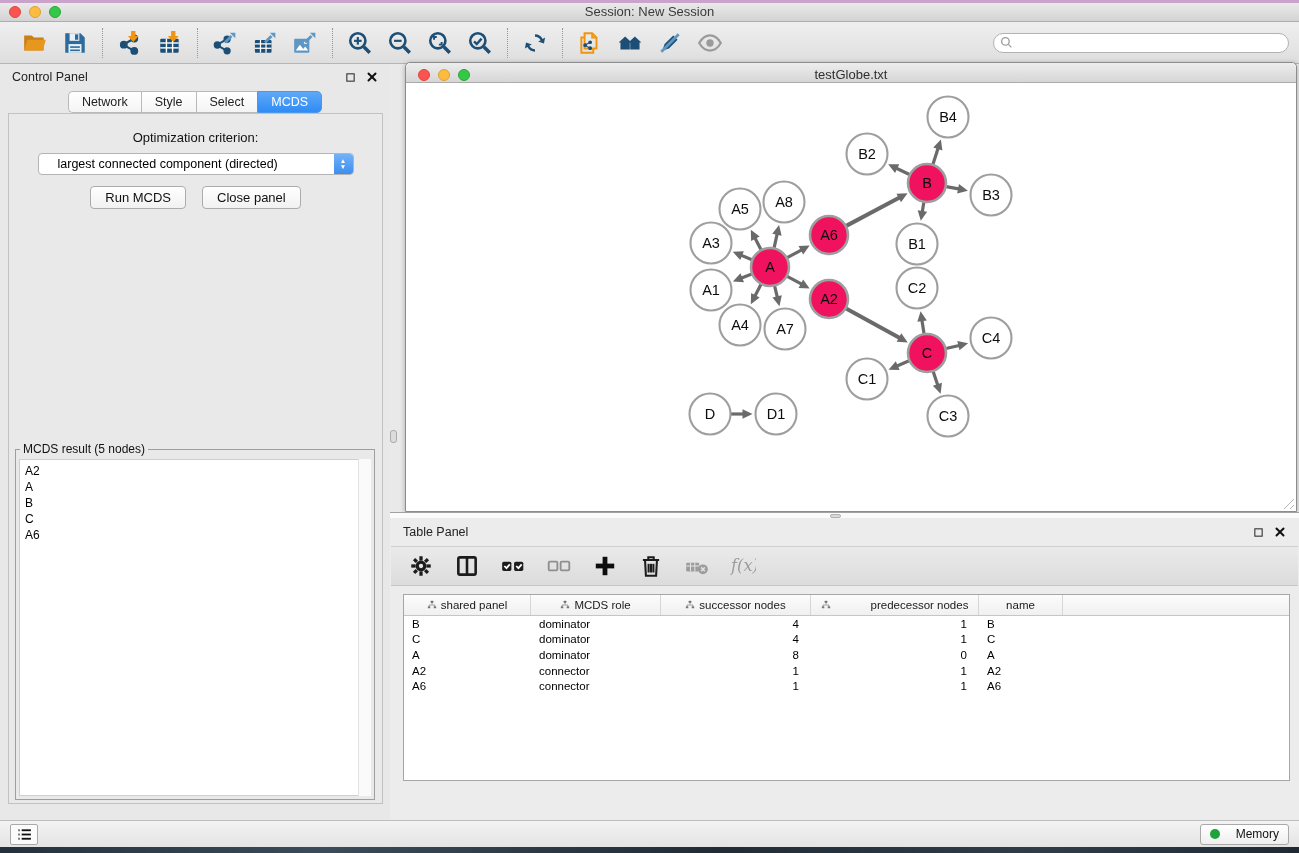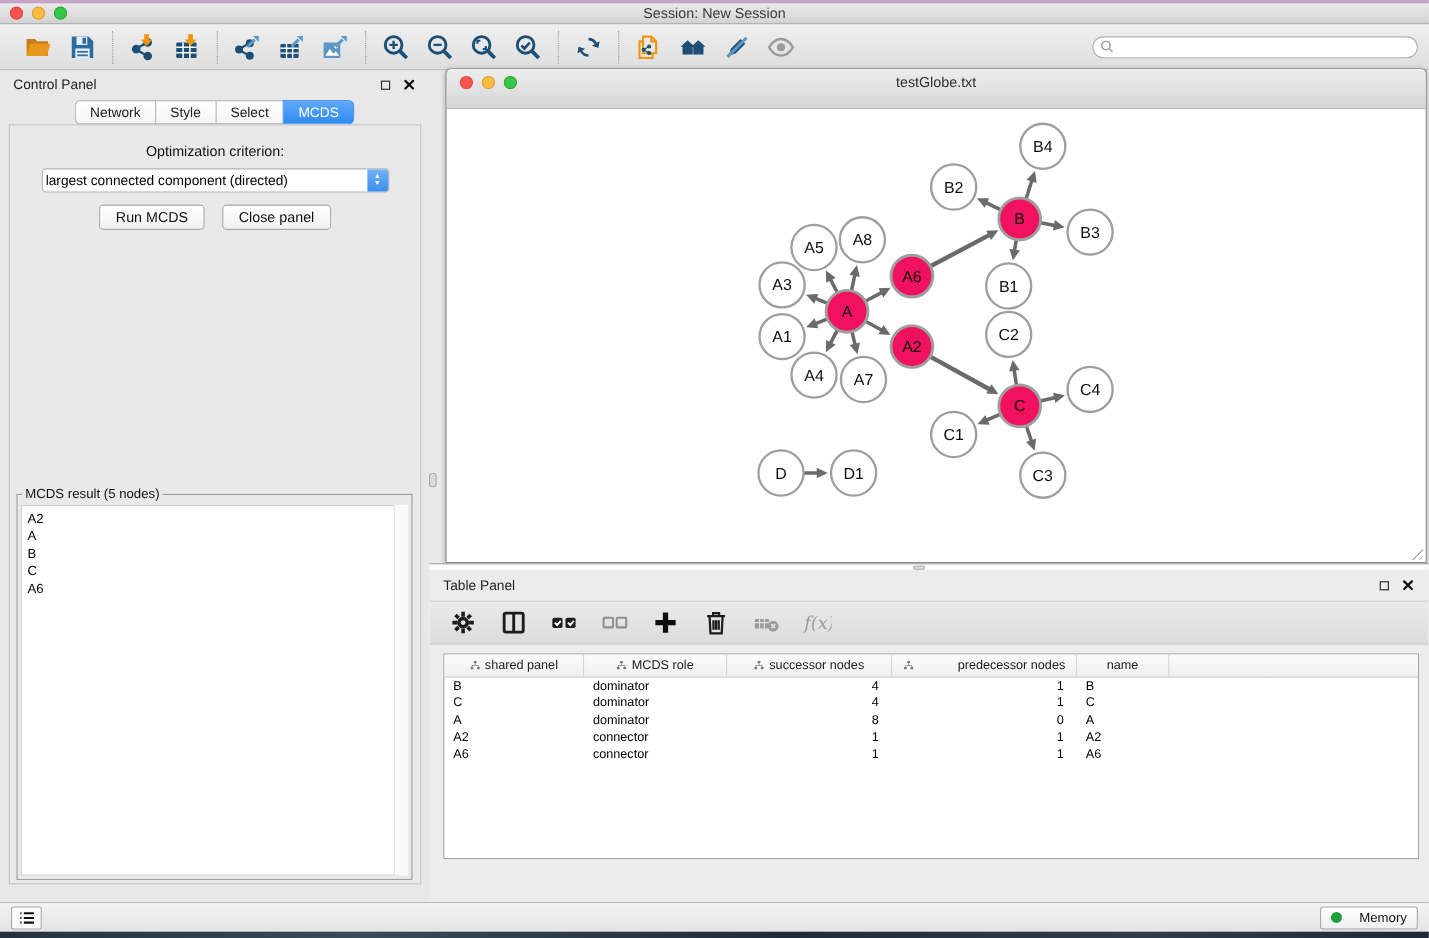--- a/index.html
+++ b/index.html
@@ -39,21 +39,21 @@
   .seg-btn { padding:3px 13px; font-size:12.5px; color:#222; background:linear-gradient(#FFFFFF,#F4F4F4);
     border:1px solid #B9B9B9; border-right:none; cursor:pointer; }
   .seg-btn:first-child { border-radius:5px 0 0 5px; }
   .seg-btn:last-child { border-right:1px solid #B9B9B9; border-radius:0 5px 5px 0; }
   .seg-btn.selected { background:linear-gradient(#5FA8F8,#2F8CF4); border-color:#4A97EE; color:#fff; }
   .cp-body { flex:1; margin:0 7px 16px 8px; background:#E9E9E9; border:1px solid #C2C2C2;
     display:flex; flex-direction:column; align-items:center; position:relative; }
   .opt-label { margin-top:16px; font-size:13px; color:#111; }
   .combo { margin-top:8px; width:316px; height:22px; background:#fff; border:1px solid #B4B4B4;
     border-radius:4px; display:flex; align-items:center; cursor:pointer; }
-  .combo-text { flex:1; padding-left:3px; font-size:12.5px; white-space:nowrap; }
+  .combo-text { flex:1; padding-left:19px; font-size:12.5px; white-space:nowrap; }
   .combo-stepper { width:19px; align-self:stretch; background:linear-gradient(#72B2F8,#3D8EF0);
     border-radius:0 3px 3px 0; color:#fff; display:flex; flex-direction:column;
     align-items:center; justify-content:center; font-size:6.5px; line-height:6px; }
   .cp-buttons { margin-top:11px; display:flex; gap:16px; }
   .mac-btn { background:linear-gradient(#FFFFFF,#F1F1F1); border:1px solid #ACACAC; border-radius:4px;
     padding:3px 14px; font-size:13px; color:#111; cursor:pointer; }
   .result-fieldset { position:absolute; left:6px; right:7px; top:335px; bottom:3px; border:1px solid #9E9E9E; }
   .result-legend { position:absolute; top:-8px; left:4px; background:#E9E9E9; padding:0 3px; font-size:12px; color:#111; }
   .result-list { position:absolute; left:3px; right:3px; top:9px; bottom:3px; background:#fff;
     border:1px solid #CFCFCF; font-size:12px; padding:3px 0 0 5px; overflow:hidden; }
@@ -62,21 +62,21 @@
     background:#FAFAFA; border-left:1px solid #E2E2E2; }
   .split-grip { position:absolute; right:-7px; top:366px; width:7px; height:13px;
     background:#DCDCDC; border:1px solid #ABABAB; border-radius:3px; z-index:5; cursor:col-resize; }
 
   
   .right { flex:1; display:flex; flex-direction:column; }
   .net-area { height:448px; position:relative; background:#E9E9E9; }
   .net-window { position:absolute; top:-2px; left:15px; width:892px; height:450px;
     background:#fff; border:1px solid #8D8D8D; border-radius:5px 5px 0 0;
     box-shadow:0 1px 5px rgba(0,0,0,.28); display:flex; flex-direction:column; }
-  .net-titlebar { height:36px; background:linear-gradient(#EDEDED,#D6D6D6);
+  .net-titlebar { height:20px; background:linear-gradient(#EDEDED,#D6D6D6);
     border-bottom:1px solid #ABABAB; border-radius:5px 5px 0 0; position:relative; }
   .net-titlebar .title { text-align:center; font-size:13px; color:#2F2F2F; line-height:24px; }
   .net-titlebar .lights { top:6px; left:12px; }
   .net-canvas { flex:1; position:relative; overflow:hidden; }
   .resize-grip { position:absolute; right:2px; bottom:2px; width:13px; height:13px;
     background:repeating-linear-gradient(135deg, transparent 0 3px, #B5B5B5 3px 4px);
     clip-path:polygon(100% 0, 100% 100%, 0 100%); cursor:nwse-resize; }
 
   .h-divider { height:6px; background:#FBFBFB; border-top:1px solid #A2A2A2; position:relative; }
   .h-grip { position:absolute; left:440px; top:1px; width:11px; height:4px;

